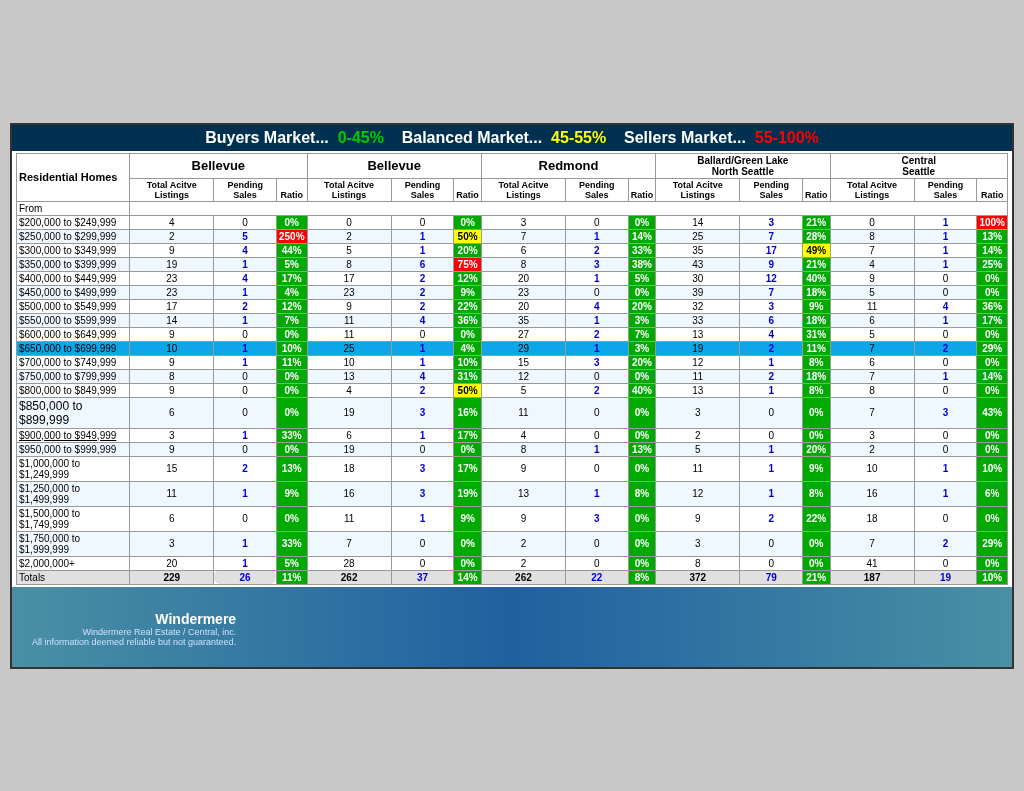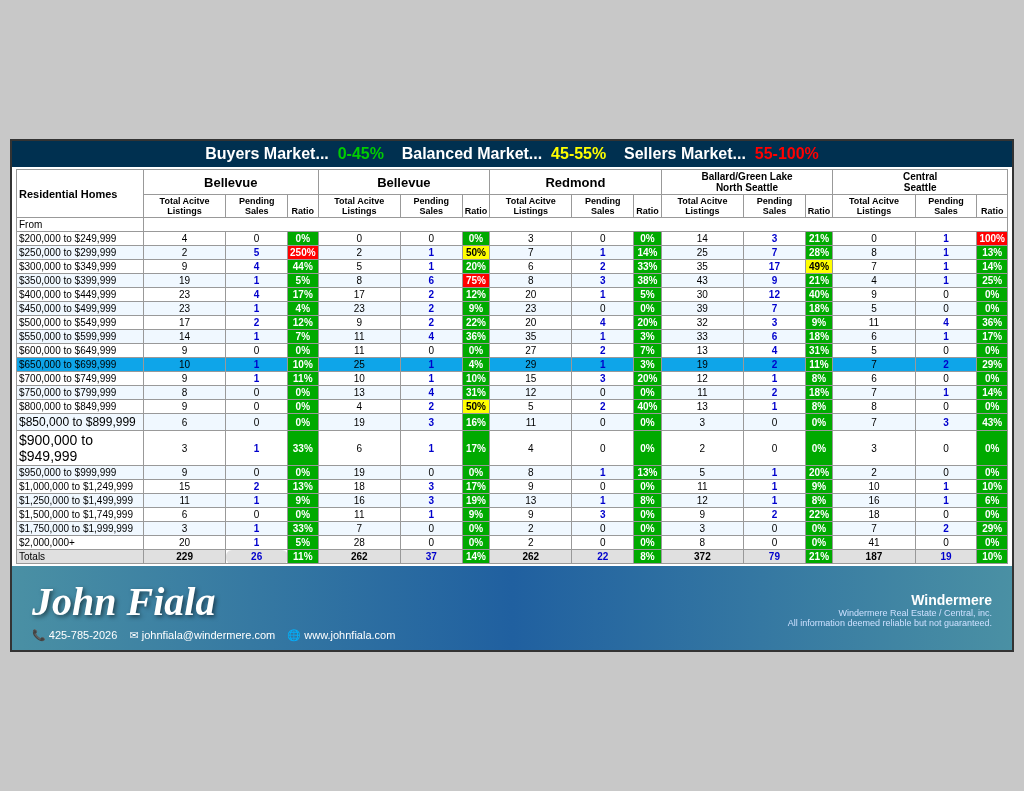--- a/index.html
+++ b/index.html
@@ -403,21 +403,21 @@
             <td>0</td>
             <td class="ratio-green">0%</td>
             <td>3</td>
             <td>0</td>
             <td class="ratio-green">0%</td>
             <td>7</td>
             <td style="color:#0000cc;font-weight:bold;">3</td>
             <td class="ratio-green">43%</td>
           </tr>
           <tr style="background: white;">
-            <td class="col-from" style="font-size:14px;">$900,000 to $949,999</td>
+            <td class="col-from" style="font-size:10px;text-decoration:underline;">$900,000 to $949,999</td>
             <td>3</td>
             <td style="color:#0000cc;font-weight:bold;">1</td>
             <td class="ratio-green">33%</td>
             <td>6</td>
             <td style="color:#0000cc;font-weight:bold;">1</td>
             <td class="ratio-green">17%</td>
             <td>4</td>
             <td>0</td>
             <td class="ratio-green">0%</td>
             <td>2</td>
@@ -551,33 +551,20 @@
     <td class="ratio-green">21%</td>
     <td>187</td>
     <td style="color:#0000cc;font-weight:bold;">19</td>
     <td class="ratio-green">10%</td>
   </tr>
         </tbody>
     </table>
   </div>
 
   <div class="footer">
-    <div>
-      <div class="footer-name">John Fiala</div>
-      <div class="footer-contact">
-        <span>📞</span>
-        <span>425-785-2026</span>
-        &nbsp;&nbsp;
-        <span>✉</span>
-        <span>johnfiala@windermere.com</span>
-        &nbsp;&nbsp;
-        <span>🌐</span>
-        <span>www.johnfiala.com</span>
-      </div>
-    </div>
     <div class="footer-right">
       <div class="windermere-logo">
         <span>Windermere</span>
       </div>
       <div class="windermere-sub">Windermere Real Estate / Central, inc.</div>
       <div class="windermere-sub">All information deemed reliable but not guaranteed.</div>
     </div>
   </div>
 
 </div>

